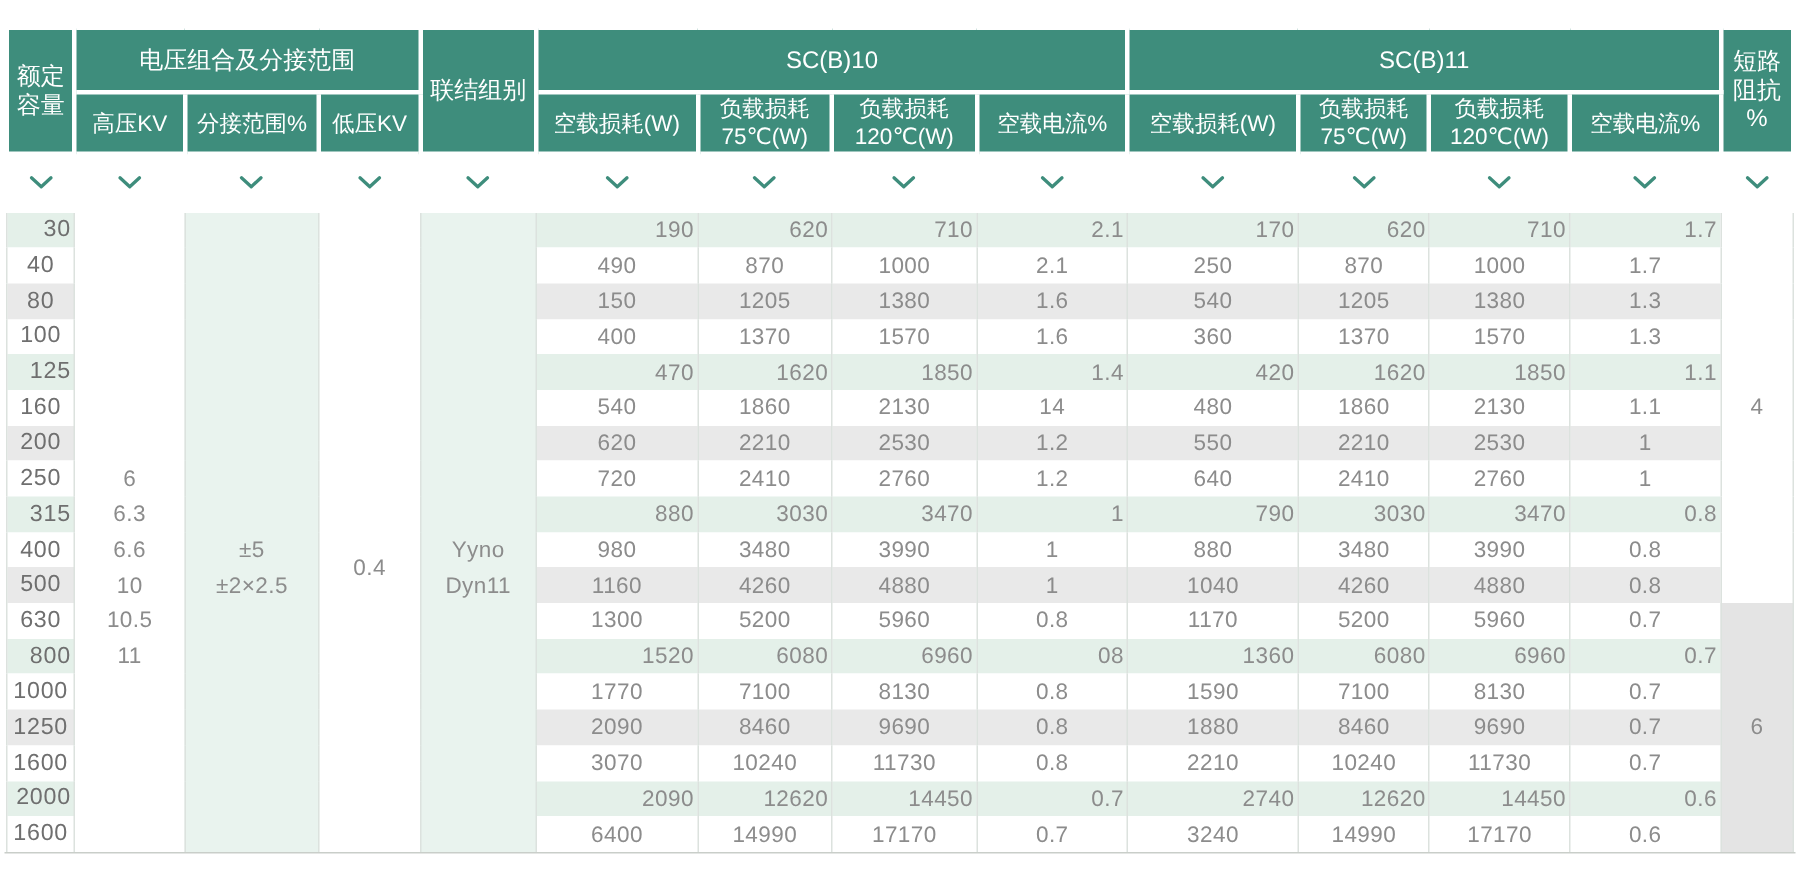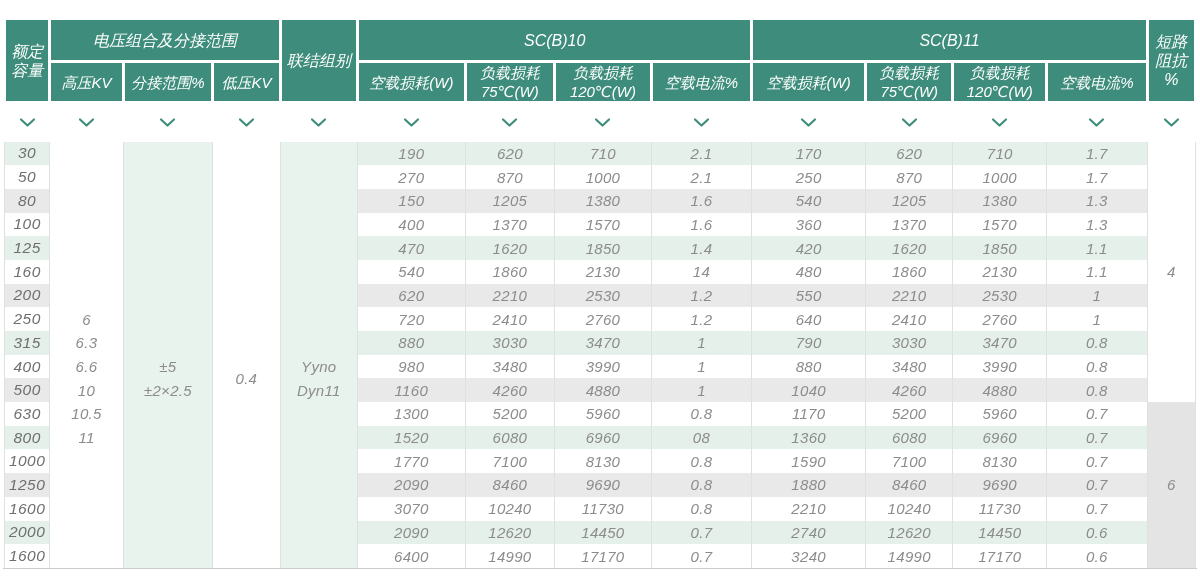--- a/index.html
+++ b/index.html
@@ -12,21 +12,21 @@
     --cap-gray:#6F6F6F;
     --grid-line:#DCE2DE;
     --outer-line:#C9CEC9;
   }
   *{box-sizing:border-box;}
   html,body{margin:0;padding:0;}
   body{
     width:1200px;height:587px;background:#ffffff;overflow:hidden;
     font-family:"Liberation Sans","DejaVu Sans",sans-serif;
   }
-  .page{width:964px;height:587px;padding:17px 3px 13px 3px;background:#fff;font-style:italic;}
+  .page{width:964px;height:587px;padding:17px 3px 13px 3px;background:#fff;}
   table.spec{
     width:1194px;table-layout:fixed;border-collapse:collapse;
   }
   
   th{
     background:var(--accent);color:#fff;font-weight:400;
     border:3px solid #fff;padding:0 2px;text-align:center;vertical-align:middle;
     font-size:15px;line-height:19px;
   }
   tr.h1 th{height:43px;font-size:16px;}
@@ -38,21 +38,21 @@
     background:#fff;border:none;height:39px;padding:0;
   }
   .chev{display:inline-block;line-height:0;cursor:pointer;}
   
   td{
     height:23.7px;padding:0 2px;text-align:center;vertical-align:middle;
     border-left:1px solid var(--grid-line);border-right:1px solid var(--grid-line);
     font-size:15px;color:var(--text-gray);letter-spacing:0.3px;
   }
   td.cap{font-size:15.5px;color:var(--cap-gray);letter-spacing:0.5px;}
-  td.s-g{background:var(--stripe-green);}
+  td.s-g{background:var(--stripe-green);text-align:right;}
   td.s-y{background:var(--stripe-gray);margin-left:39px;}
   td.s-w{background:#fff;}
   td.mwhite{background:#fff;}
   td.mtint{background:var(--col-tint);}
   td.imp-a{background:#fff;}
   td.imp-b{background:var(--imp-gray);}
   td .vshift{transform:translateY(24px);line-height:23.7px;white-space:pre-line;}
   .table-wrap{border-bottom:1px solid var(--outer-line);width:1194px;}
 </style>
 </head>
@@ -177,22 +177,22 @@
             <td class="num s-g">620</td>
             <td class="num s-g">710</td>
             <td class="num s-g">2.1</td>
             <td class="num s-g">170</td>
             <td class="num s-g">620</td>
             <td class="num s-g">710</td>
             <td class="num s-g">1.7</td>
             <td class="imp-a" rowspan="11">4</td>
           </tr>
           <tr>
-            <td class="cap s-w">50</td>
-            <td class="num s-w">270</td>
+            <td class="cap s-w">40</td>
+            <td class="num s-w">490</td>
             <td class="num s-w">870</td>
             <td class="num s-w">1000</td>
             <td class="num s-w">2.1</td>
             <td class="num s-w">250</td>
             <td class="num s-w">870</td>
             <td class="num s-w">1000</td>
             <td class="num s-w">1.7</td>
           </tr>
           <tr>
             <td class="cap s-y">80</td>

